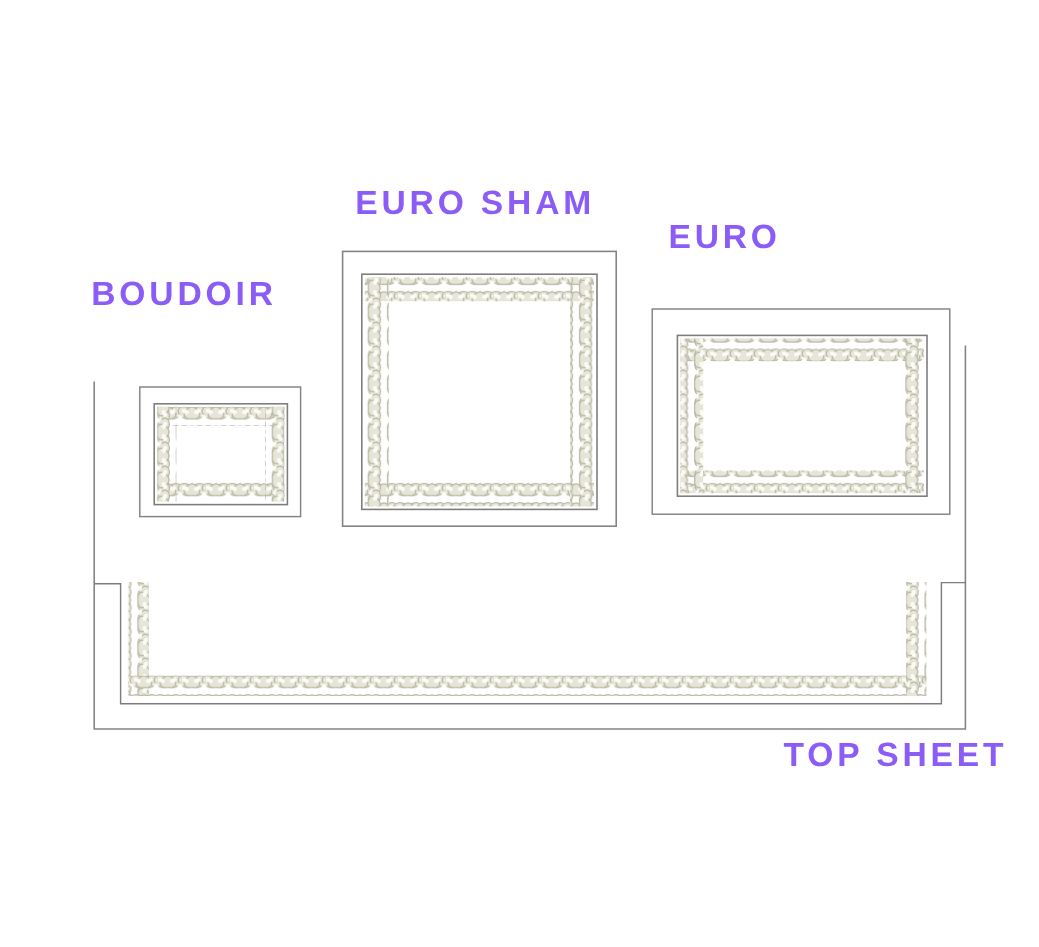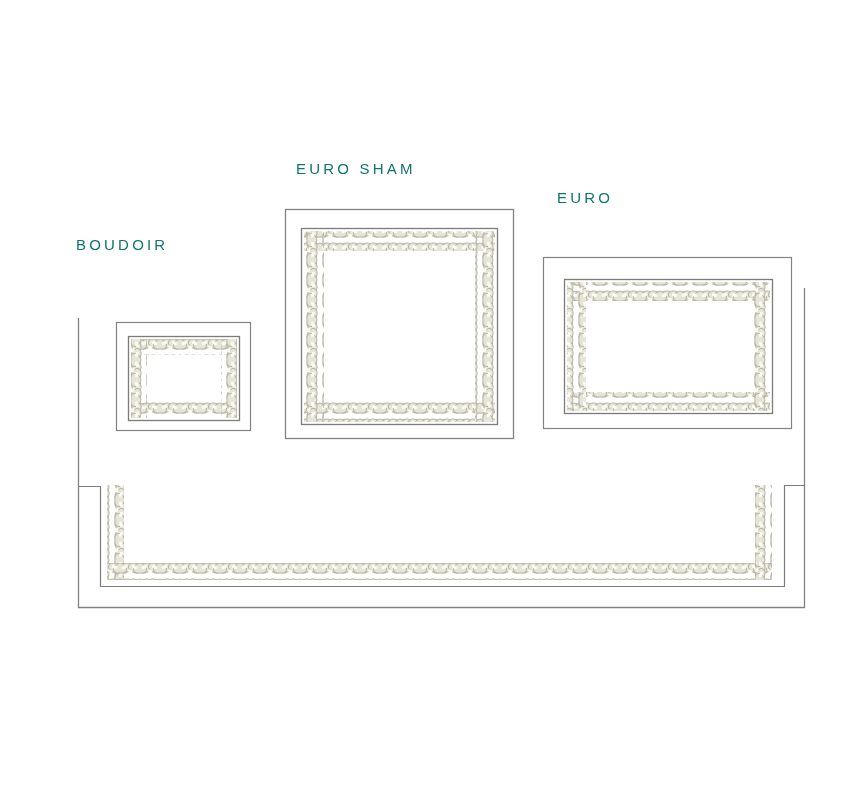--- a/index.html
+++ b/index.html
@@ -12,23 +12,23 @@
     font-family: "Liberation Sans", sans-serif;
   }
   svg.diagram {
     position: absolute;
     left: 0; top: 0;
     width: 866px; height: 789px;
     display: block;
   }
   .item-label {
     position: absolute;
-    color: #0f766e;
-    font-size: 15px;
-    font-weight: 400;
+    color: #8b5cf6;
+    font-size: 28px;
+    font-weight: 700;
     letter-spacing: 3.2px;
     line-height: 22px;
     white-space: nowrap;
     user-select: none;
   }
   .label-euro-sham { left: 296px; top: 158px; }
   .label-sham      { left: 557px; top: 187px; }
   .label-boudoir   { left: 76px;  top: 234px; }
   .label-top-sheet { left: 653px; top: 618px; }
 </style>
@@ -110,14 +110,15 @@
       </g>
     </g>
   </svg>
 
   <div class="item-label label-boudoir">BOUDOIR</div>
 
   <div class="item-label label-euro-sham">EURO SHAM</div>
 
   <div class="item-label label-sham">EURO</div>
 
+  <div class="item-label label-top-sheet">TOP SHEET</div>
 
 </div>
 
 </body></html>

